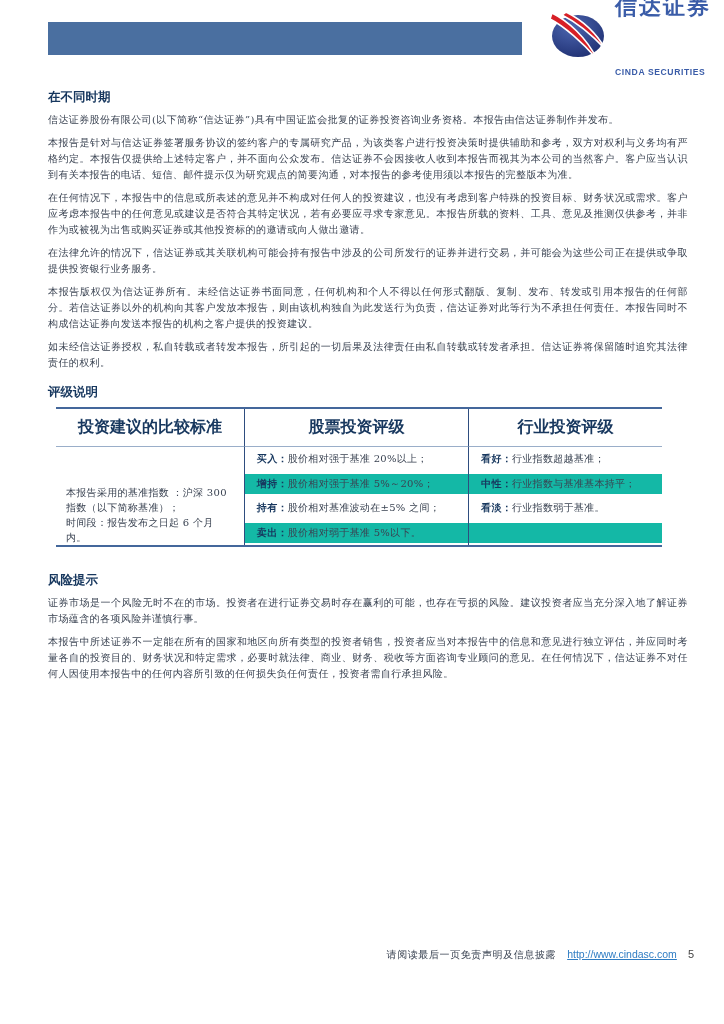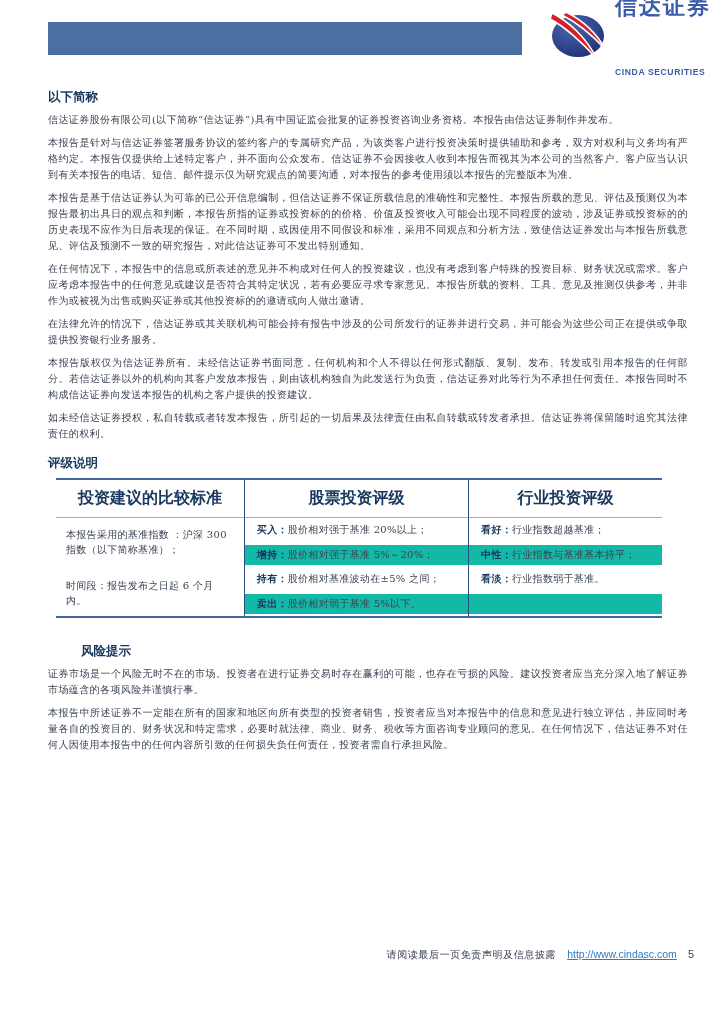--- a/index.html
+++ b/index.html
@@ -28,21 +28,21 @@
     font-size:8.6px; color:#3A5CA8; letter-spacing:0.6px; margin-top:18px;
   }
   
   .content{ position:absolute; left:48px; right:36px; top:88px; }
   h2.sec{
     font-family:"Liberation Sans",sans-serif; font-weight:bold;
     font-size:12.5px; line-height:15px; color:#17375E; margin:0 0 7px 0;
   }
   h2.mt1{ margin-top:2px; }
   h2.mt2{ margin-top:14px; }
-  h2.mt3{ margin-top:26px;margin-left:33px; }
+  h2.mt3{ margin-top:26px; }
   p.body{
     font-size:10px; line-height:16px; margin:0 0 7px 0;
     text-align:justify; letter-spacing:0.4px; color:#3A4352;
   }
   p.wide{ line-height:16px; margin-bottom:0; }
   
   .tbl{
     margin:1px 26px 0 8px;
     display:grid;
     grid-template-columns:31% 37% 32%;
@@ -52,21 +52,21 @@
     font-size:10px;
   }
   .th{
     display:flex; align-items:center; justify-content:center;
     font-family:"Liberation Sans",sans-serif; font-weight:bold;
     color:#17375E; border-bottom:1px solid #9AAEC9; font-size:16px;
   }
   .cL{ border-left:1px solid #2E4D7F; }
   .bench{
     grid-area:2/1/6/2; display:flex; flex-direction:column;
-    justify-content:center; gap:21px; padding:0 16px 0 10px;
+    justify-content:flex-end; gap:0; padding:0 16px 0 10px;
     letter-spacing:0.3px;
   }
   .bench p{ line-height:15px; }
   .cell{ display:flex; padding:2px 0; }
   .band{ flex:1; display:flex; align-items:center; padding-left:12px; letter-spacing:0.3px; }
   .hl .band{ background:#14b8a6; }
   .term{ font-weight:bold; color:#17375E; }
   .s0{grid-area:2/2;} .s1{grid-area:3/2;} .s2{grid-area:4/2;} .s3{grid-area:5/2;}
   .i0{grid-area:2/3;} .i1{grid-area:3/3;} .i2{grid-area:4/3;} .i3{grid-area:5/3;}
   
@@ -100,24 +100,23 @@
   </svg>
   <div class="logo-text">
     <span class="logo-cn">信达证券</span>
     <span class="logo-en">CINDA SECURITIES</span>
   </div>
 </div>
 
 <div class="content">
 
 
-  <h2 class="sec mt1">以下简称</h2>
+  <h2 class="sec mt1">在不同时期</h2>
   <p class="body">信达证券股份有限公司(以下简称“信达证券”)具有中国证监会批复的证券投资咨询业务资格。本报告由信达证券制作并发布。</p>
   <p class="body">本报告是针对与信达证券签署服务协议的签约客户的专属研究产品，为该类客户进行投资决策时提供辅助和参考，双方对权利与义务均有严格约定。本报告仅提供给上述特定客户，并不面向公众发布。信达证券不会因接收人收到本报告而视其为本公司的当然客户。客户应当认识到有关本报告的电话、短信、邮件提示仅为研究观点的简要沟通，对本报告的参考使用须以本报告的完整版本为准。</p>
-  <p class="body">本报告是基于信达证券认为可靠的已公开信息编制，但信达证券不保证所载信息的准确性和完整性。本报告所载的意见、评估及预测仅为本报告最初出具日的观点和判断，本报告所指的证券或投资标的的价格、价值及投资收入可能会出现不同程度的波动，涉及证券或投资标的的历史表现不应作为日后表现的保证。在不同时期，或因使用不同假设和标准，采用不同观点和分析方法，致使信达证券发出与本报告所载意见、评估及预测不一致的研究报告，对此信达证券可不发出特别通知。</p>
   <p class="body">在任何情况下，本报告中的信息或所表述的意见并不构成对任何人的投资建议，也没有考虑到客户特殊的投资目标、财务状况或需求。客户应考虑本报告中的任何意见或建议是否符合其特定状况，若有必要应寻求专家意见。本报告所载的资料、工具、意见及推测仅供参考，并非作为或被视为出售或购买证券或其他投资标的的邀请或向人做出邀请。</p>
   <p class="body">在法律允许的情况下，信达证券或其关联机构可能会持有报告中涉及的公司所发行的证券并进行交易，并可能会为这些公司正在提供或争取提供投资银行业务服务。</p>
   <p class="body">本报告版权仅为信达证券所有。未经信达证券书面同意，任何机构和个人不得以任何形式翻版、复制、发布、转发或引用本报告的任何部分。若信达证券以外的机构向其客户发放本报告，则由该机构独自为此发送行为负责，信达证券对此等行为不承担任何责任。本报告同时不构成信达证券向发送本报告的机构之客户提供的投资建议。</p>
   <p class="body">如未经信达证券授权，私自转载或者转发本报告，所引起的一切后果及法律责任由私自转载或转发者承担。信达证券将保留随时追究其法律责任的权利。</p>
 
   <h2 class="sec mt2">评级说明</h2>
 
   <div class="tbl">
     <div class="th" style="grid-area:1/1">投资建议的比较标准</div>
     <div class="th cL" style="grid-area:1/2">股票投资评级</div>

